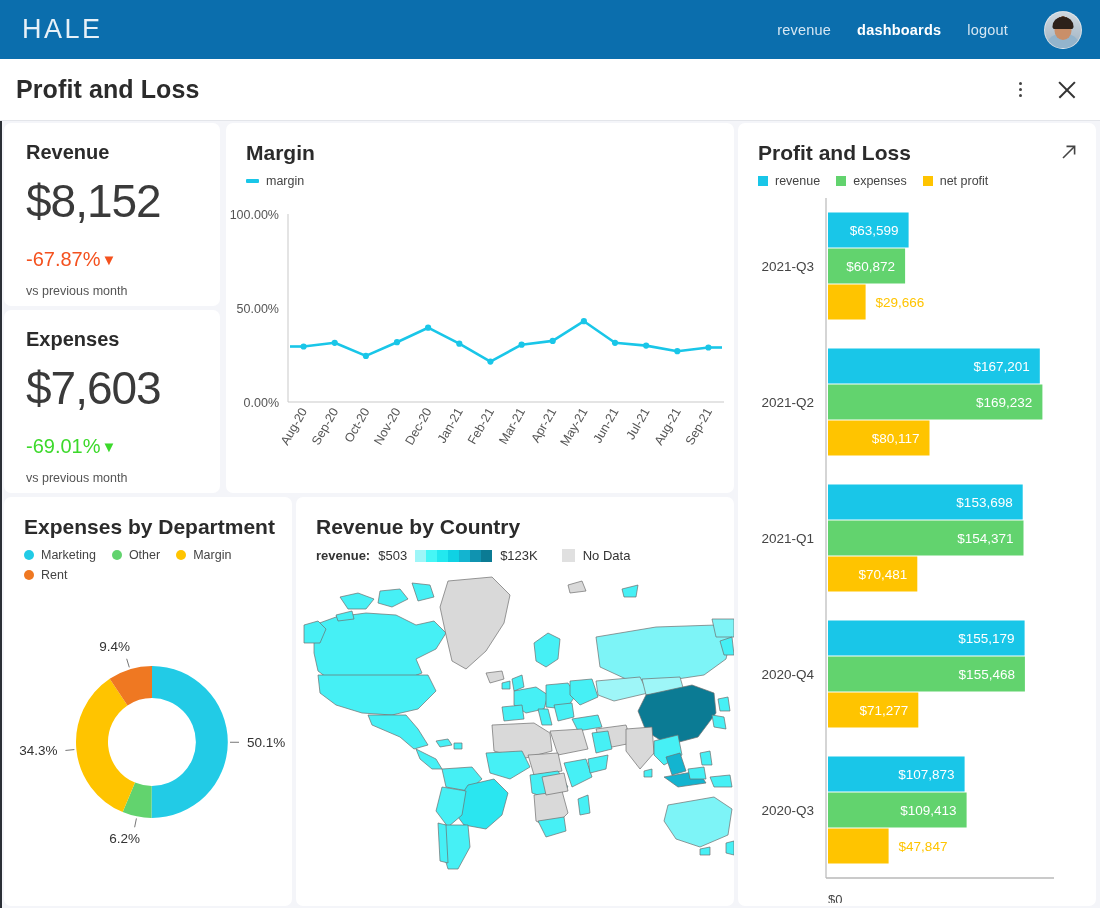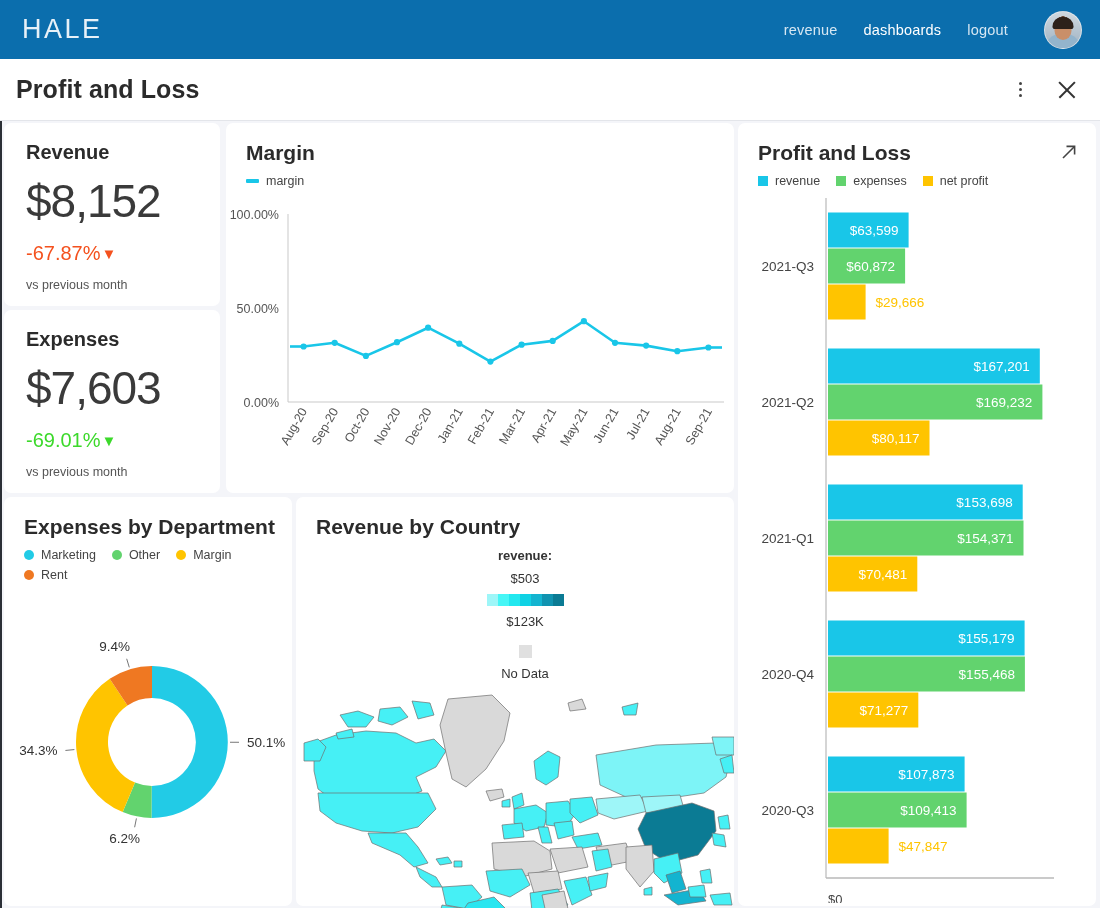--- a/index.html
+++ b/index.html
@@ -17,21 +17,21 @@
     height:59px; background:#0b6ead; display:flex; align-items:center;
     padding:0 18px 0 22px; position:relative;
   }
   .brand {
     color:#e7f1f8; font-size:27px; letter-spacing:2.5px; font-weight:400;text-align:right;
   }
   .topnav { margin-left:auto; display:flex; align-items:center; gap:26px; }
   .topnav a {
     color:#d6e7f3; font-size:14.5px; text-decoration:none; letter-spacing:.2px;
   }
-  .topnav a.active { color:#ffffff; font-weight:normal; }
+  .topnav a.active { color:#ffffff; font-weight:bold; }
   .avatar {
     width:38px; height:38px; border-radius:50%; margin-left:10px;
     background:radial-gradient(circle at 50% 34%, #6e4a35 0 26%, rgba(0,0,0,0) 27%),
                linear-gradient(#cfd8df,#9fb2c2);
     overflow:hidden; position:relative; border:1px solid rgba(255,255,255,.5);
   }
   .avatar .face {
     position:absolute; left:50%; top:26%; transform:translateX(-50%);
     width:17px; height:19px; border-radius:50%; background:#c98f69;
   }
@@ -67,40 +67,40 @@
   .card { position:absolute; background:#fff; border-radius:7px; }
 
   .leftedge{ position:absolute; left:0; top:121px; width:2px; height:787px; background:#2b2f36; }
 
   
   #card-revenue  { left:4px;  top:2px;   width:216px; height:183px; }
   #card-expenses { left:4px;  top:189px; width:216px; height:183px; }
   .kpi { padding:18px 20px 0 22px; }
   .kpi h3 { font-size:20px; font-weight:bold; color:#2b2b2b; }
   .kpi .big { font-size:46px; font-weight:300; color:#3a3a3a; margin-top:10px; letter-spacing:-1px;}
-  .kpi .delta { font-size:20px; margin-top:14px; display:flex; align-items:center; }
+  .kpi .delta { font-size:20px; margin-top:20px; display:flex; align-items:center; }
   .kpi .delta .arrow { font-size:15px; margin-left:1px; }
   .kpi .sub { font-size:12.5px; color:#555; margin-top:13px; }
 
   
   #card-margin { left:226px; top:2px; width:508px; height:370px; }
   .card h2.ct { font-size:21px; font-weight:bold; color:#2b2b2b; padding:18px 0 0 20px; }
   .legend { display:flex; align-items:center; flex-wrap:wrap; gap:6px 16px; padding:9px 0 0 20px; }
   .legend .it { display:flex; align-items:center; gap:7px; font-size:12.5px; color:#444; }
   .legend .sw-line { width:13px; height:4px; border-radius:1px; }
   .legend .sw-sq { width:10px; height:10px; }
   .legend .sw-dot { width:10px; height:10px; border-radius:50%; }
 
   svg { display:block; }
 
   
   #card-dept { left:4px; top:376px; width:288px; height:409px; }
   
   #card-map  { left:296px; top:376px; width:438px; height:409px; }
-  .maplegend { display:flex; align-items:center; gap:8px; padding:9px 0 0 20px; font-size:13px; color:#333;flex-direction:column; }
+  .maplegend { display:flex; align-items:center; gap:8px; padding:9px 0 0 20px; font-size:13px; color:#333; }
   .maplegend b { font-weight:bold; }
   .ramp { display:flex; }
   .ramp i { width:11px; height:12px; display:block; }
   .nodata-sw { width:13px; height:13px; background:#e0e0e0; display:inline-block; }
 
   
   #card-pl { left:738px; top:2px; width:358px; height:783px; }
   .expand { position:absolute; right:16px; top:18px; width:22px; height:22px; cursor:pointer; }
 
   .pl-body { position:relative; }

